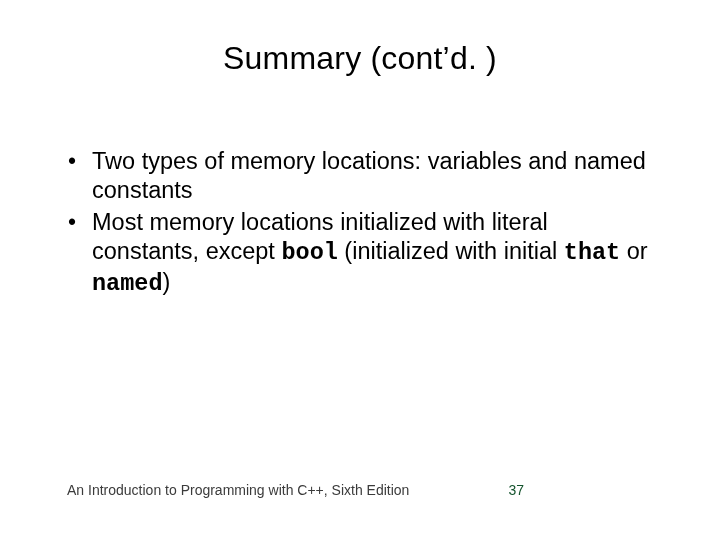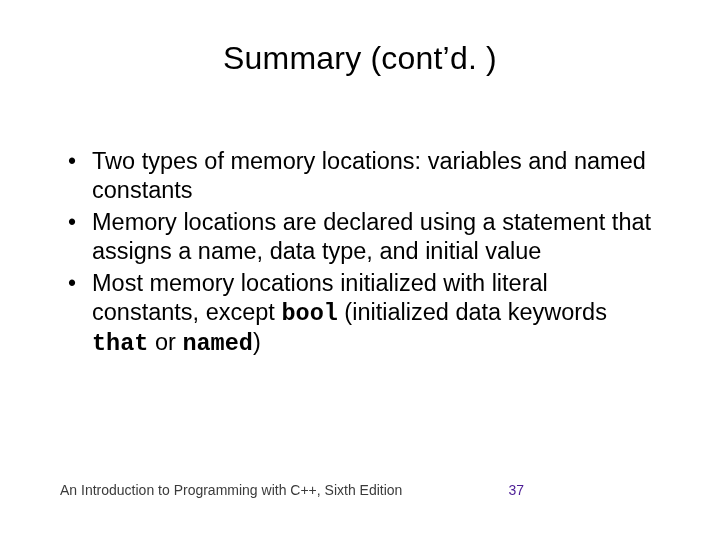--- a/index.html
+++ b/index.html
@@ -53,46 +53,45 @@
     top: 0;
     font-size: 23px;
     line-height: 1.25;
   }
   .mono {
     font-family: "Courier New", Courier, monospace;
     font-weight: bold;
   }
   .footer-left {
     position: absolute;
-    left: 60px;
+    left: 67px;
     bottom: 42px;
     font-size: 14px;
     color: #3b3b3b;
   }
   .footer-right {
     position: absolute;
     right: 52px;
     bottom: 42px;
     font-size: 14px;
-    color: #4c1d95;
+    color: #14532d;
   }
 </style>
 </head>
 <body>
 
 <div class="slide">
 
   <div class="title">Summary (cont’d. )</div>
 
   <div class="body">
     <ul class="bullets">
       <li><span>Two types of memory locations: variables and named constants</span></li>
-      <li><span>Memory locations are declared using a statement that assigns a name, data type, and initial value</span></li>
       <li>
-        <span>Most memory locations initialized with literal constants, except </span><span class="mono">bool</span><span> (initialized data keywords </span><span class="mono">that</span><span> or </span><span class="mono">named</span><span>)</span>
+        <span>Most memory locations initialized with literal constants, except </span><span class="mono">bool</span><span> (initialized with initial </span><span class="mono">that</span><span> or </span><span class="mono">named</span><span>)</span>
       </li>
     </ul>
   </div>
 
   <div class="footer-left">An Introduction to Programming with C++, Sixth Edition</div>
   <div class="footer-right">37</div>
 
 </div>
 
 </body></html>

